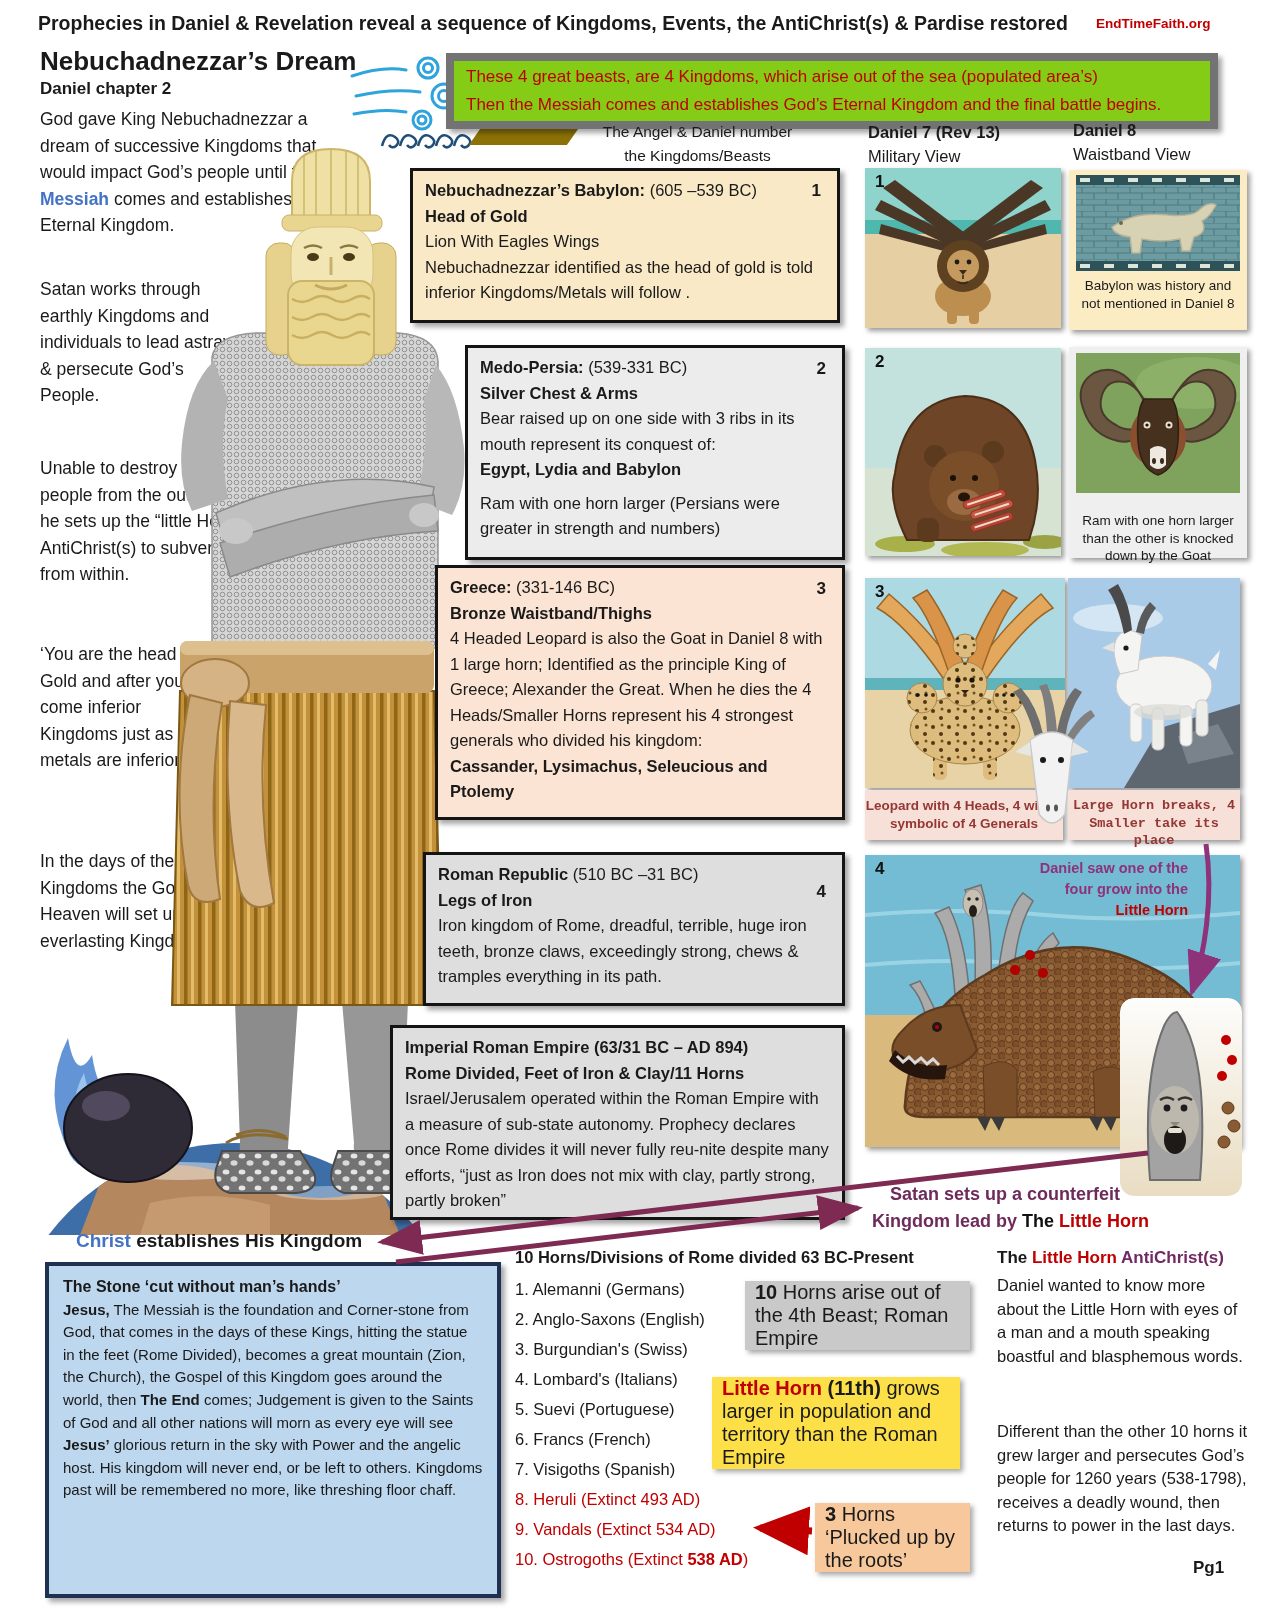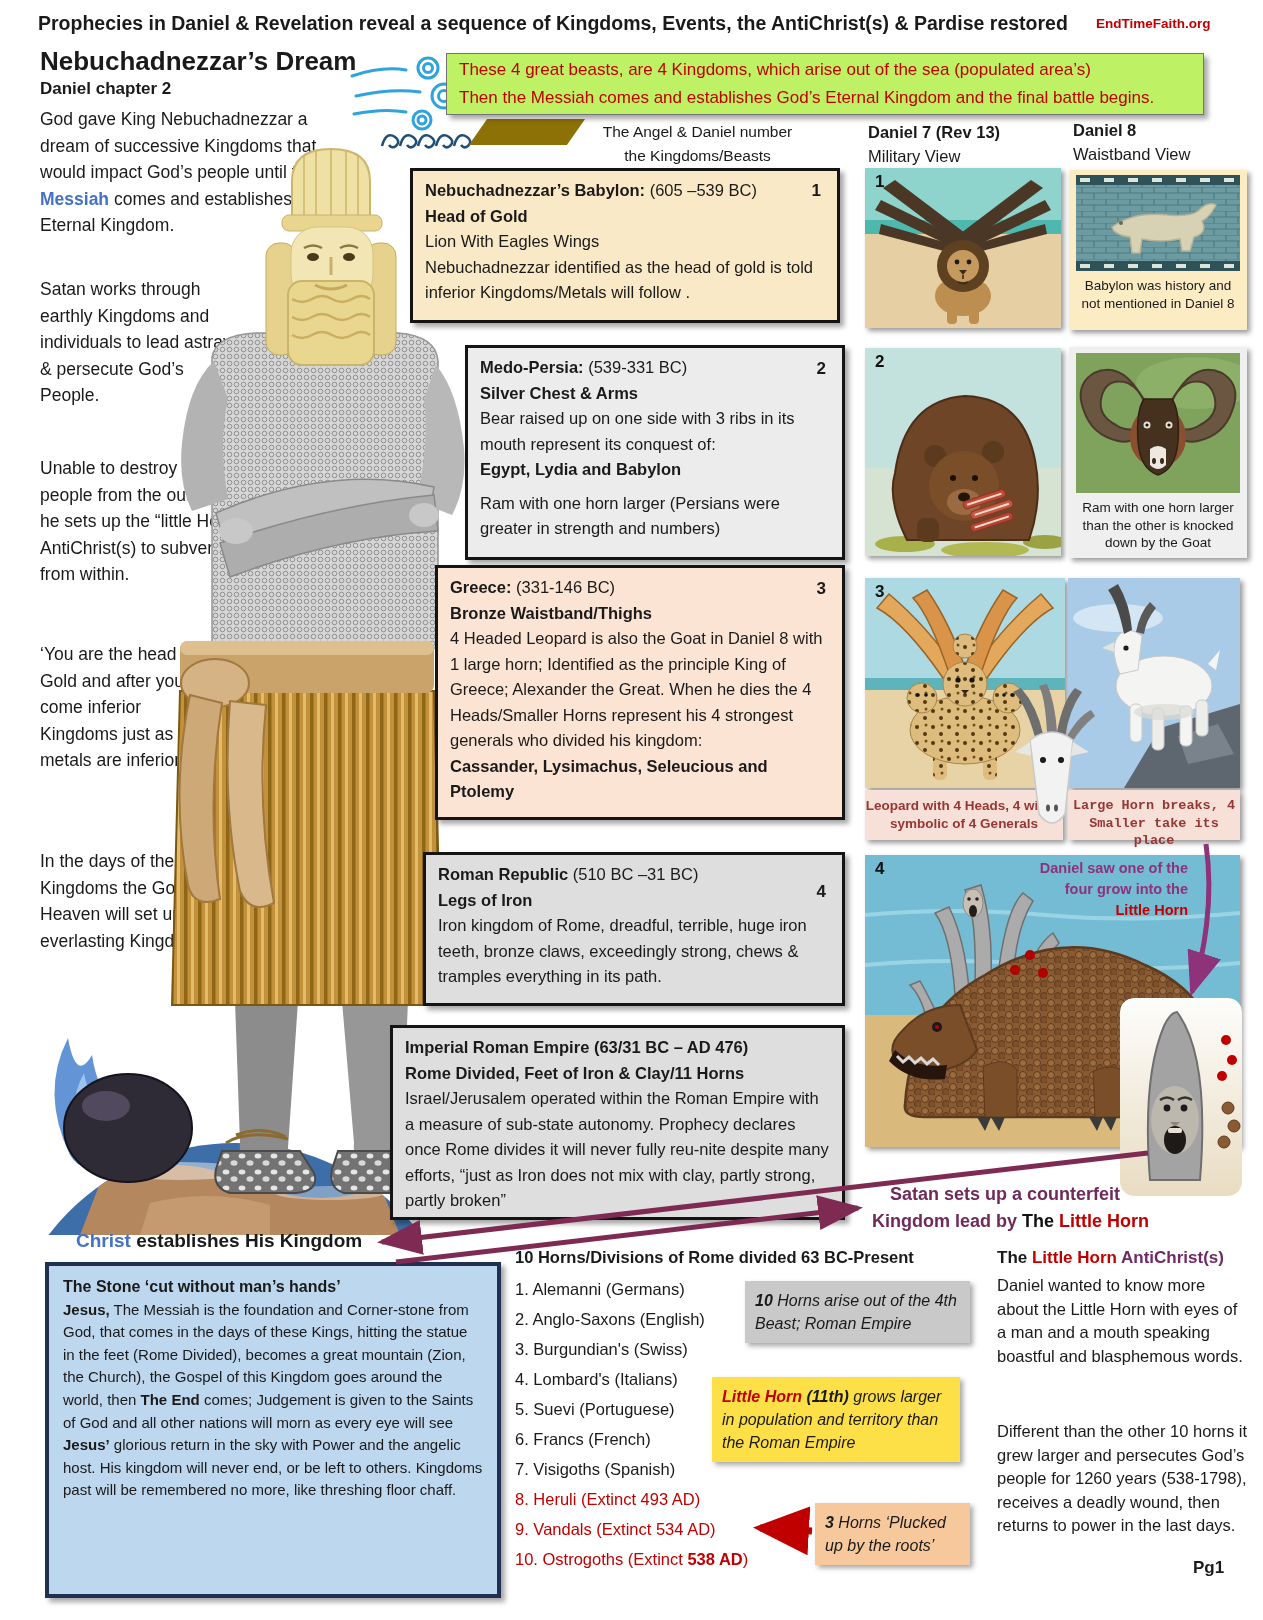--- a/index.html
+++ b/index.html
@@ -14,22 +14,22 @@
   .mag{color:#8E3279;}
   .marn{color:#953735;}
   .kbox{position:absolute;border:3px solid #141414;box-shadow:4px 4px 5px rgba(0,0,0,.35);
         padding:7px 12px;font-size:16.5px;line-height:25.5px;}
   .boxnum{position:absolute;right:16px;font-weight:700;font-size:17px;}
   .imgnum{position:absolute;left:10px;top:4px;font-weight:700;font-size:17px;color:#111;z-index:4;}
   .panel{position:absolute;box-shadow:3px 3px 5px rgba(0,0,0,.4);}
   .cap{font-size:13.5px;line-height:17.5px;text-align:center;}
   .ptext{font-size:17.5px;line-height:26.5px;}
   .hornitem{height:30px;font-size:16.5px;white-space:nowrap;}
-  .sidebox{position:absolute;font-size:16px;line-height:23px;padding:8px 10px;
-           box-shadow:3px 3px 5px rgba(0,0,0,.35);font-style:italic;}
+  .sidebox{position:absolute;font-size:20px;line-height:23px;padding:0 10px;
+           box-shadow:3px 3px 5px rgba(0,0,0,.35);}
   svg{display:block;}
 </style>
 </head>
 <body>
 
 <div id="canvas">
 
   <div class="abs b" style="left:38px;top:12px;width:1045px;font-size:19.5px;">Prophecies in Daniel &amp; Revelation reveal a sequence of Kingdoms, Events, the AntiChrist(s) &amp; Pardise restored</div>
   <div class="abs b red" style="left:1096px;top:16px;font-size:13.5px;">EndTimeFaith.org</div>
 
@@ -135,21 +135,21 @@
         <circle cx="98" cy="44" r="5.5"></circle>
       <circle cx="76" cy="68" r="9"></circle>
         <circle cx="76" cy="68" r="4"></circle>
     </g>
   </svg>
   <svg class="abs" style="left:380px;top:125px;" width="102" height="28" viewBox="0 0 102 28">
     <path d="M2 21 q4 -15 13 -9 q6 4 1 9 q-4 3 -7 -1 M20 21 q4 -15 13 -9 q6 4 1 9 q-4 3 -7 -1 M38 21 q4 -15 13 -9 q6 4 1 9 q-4 3 -7 -1 M56 21 q4 -15 13 -9 q6 4 1 9 q-4 3 -7 -1 M74 21 q4 -15 13 -9 q6 4 1 9 q-4 3 -7 -1" stroke="#1F4E79" stroke-width="2.6" fill="none"></path>
   </svg>
   <div class="abs" style="left:478px;top:119px;width:98px;height:26px;background:#8C7206;transform:skewX(-35deg);"></div>
 
-  <div class="abs" style="left:446px;top:53px;width:732px;height:56px;background:#bef264;border:1px solid #737373;box-shadow:4px 4px 5px rgba(0,0,0,.35);padding:2px 12px;">
+  <div class="abs" style="left:446px;top:53px;width:732px;height:56px;background:#84cc16;border:8px solid #737373;box-shadow:4px 4px 5px rgba(0,0,0,.35);padding:2px 12px;">
     <div class="red" style="font-size:17px;line-height:28px;">These 4 great beasts, are 4 Kingdoms, which arise out of the sea (populated area’s)</div>
     <div class="red" style="font-size:17px;line-height:28px;">Then the Messiah comes and establishes God’s Eternal Kingdom and the final battle begins.</div>
   </div>
 
   <div class="abs" style="left:575px;top:120px;width:245px;text-align:center;font-size:15.5px;line-height:24px;">
     <div>The Angel &amp; Daniel  number</div>
     <div>the Kingdoms/Beasts</div>
   </div>
   <div class="abs" style="left:868px;top:120px;font-size:16.5px;line-height:24px;">
     <div class="b">Daniel 7  (Rev 13)</div>
@@ -186,21 +186,21 @@
   </div>
 
   <div class="kbox" style="left:423px;top:852px;width:392px;height:134px;background:#DEDEDE;">
     <span class="boxnum" style="top:24px;">4</span>
     <div><span class="b">Roman Republic</span><span> (510 BC –31 BC)</span></div>
     <div class="b">Legs of Iron</div>
     <div>Iron kingdom of Rome, dreadful, terrible, huge iron teeth, bronze claws, exceedingly strong, chews &amp; tramples everything in its path.</div>
   </div>
 
   <div class="kbox" style="left:390px;top:1025px;width:425px;height:175px;background:#DEDEDE;">
-    <div class="b">Imperial Roman Empire  (63/31 BC – AD 476)</div>
+    <div class="b">Imperial Roman Empire  (63/31 BC – AD 894)</div>
     <div class="b">Rome Divided, Feet of Iron &amp; Clay/11 Horns</div>
     <div>Israel/Jerusalem operated within the Roman Empire with a measure of sub-state autonomy.  Prophecy declares once Rome divides it will never fully reu-nite despite many efforts, “just as Iron does not mix with clay, partly strong, partly broken”</div>
   </div>
 
   <div class="panel" style="left:865px;top:168px;width:196px;height:160px;">
     <svg width="196" height="160" viewBox="0 0 196 160">
       <rect width="196" height="70" fill="#8FD4CC"></rect>
       <rect y="52" width="196" height="16" fill="#4FB8AE"></rect>
       <rect y="66" width="196" height="94" fill="#E6CFA2"></rect>
       <g fill="#4A3726">
@@ -280,21 +280,21 @@
       <path d="M62 62 q-12 16 -6 34 q8 18 26 18 q18 0 26 -18 q6 -18 -6 -34" fill="#8A4F2E"></path>
       <path d="M68 46 L96 46 Q104 58 102 88 Q100 116 82 122 Q64 116 62 88 Q60 58 68 46 Z" fill="#46311F" stroke="#2E2014" stroke-width="1.5"></path>
       <path d="M74 96 Q82 90 90 96 L90 112 Q82 120 74 112 Z" fill="#EDE8E0"></path>
       <ellipse cx="78" cy="108" rx="2" ry="3" fill="#3a2a1a"></ellipse>
         <ellipse cx="86" cy="108" rx="2" ry="3" fill="#3a2a1a"></ellipse>
       <circle cx="71" cy="72" r="3.5" fill="#E8E0D0"></circle>
         <circle cx="93" cy="72" r="3.5" fill="#E8E0D0"></circle>
       <circle cx="71" cy="72" r="1.6" fill="#1a1208"></circle>
         <circle cx="93" cy="72" r="1.6" fill="#1a1208"></circle>
     </svg>
-    <div class="cap" style="margin-top:6px;padding:0 6px;">Ram with one horn larger than the other is knocked down by the Goat</div>
+    <div class="cap" style="margin-top:19px;padding:0 6px;">Ram with one horn larger than the other is knocked down by the Goat</div>
   </div>
 
   <div class="panel" style="left:865px;top:578px;width:200px;height:210px;">
     <svg width="200" height="210" viewBox="0 0 200 210">
       <defs>
         <pattern id="leo" width="16" height="16" patternUnits="userSpaceOnUse">
           <rect width="16" height="16" fill="#DDBC7E"></rect>
           <circle cx="4" cy="5" r="2" fill="#50380F"></circle>
             <circle cx="12" cy="12" r="2" fill="#50380F"></circle>
             <circle cx="13" cy="3" r="1.5" fill="#6E501E"></circle>

